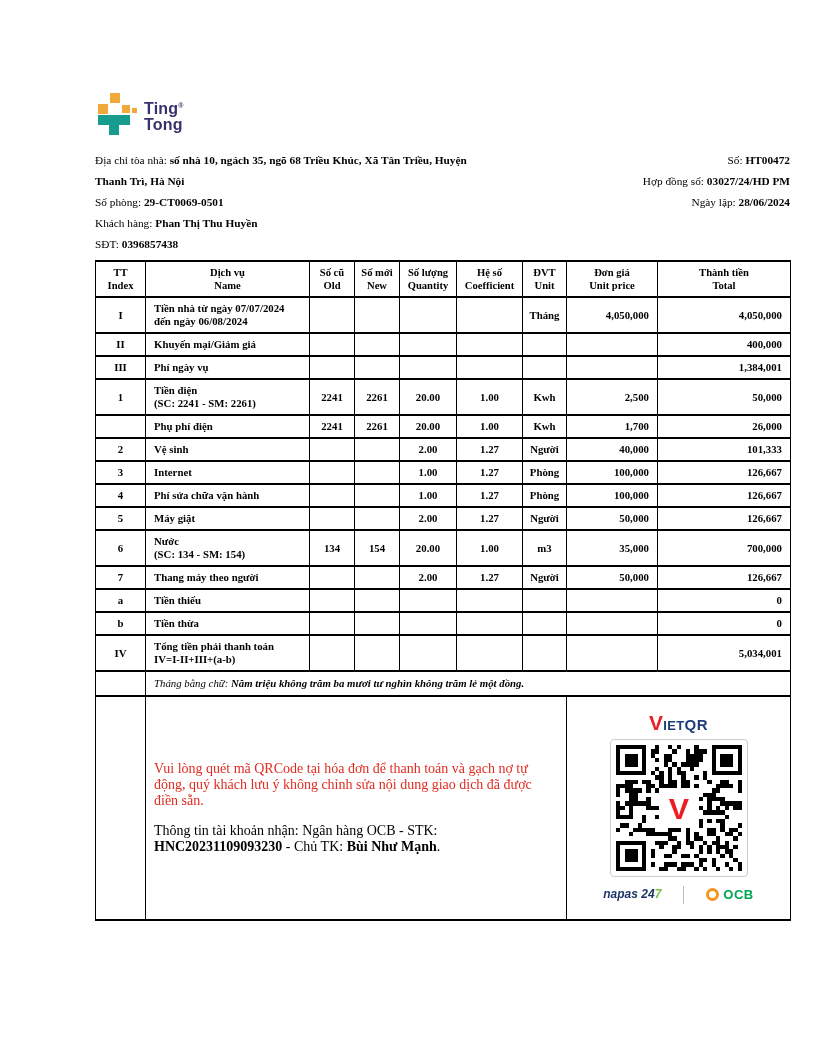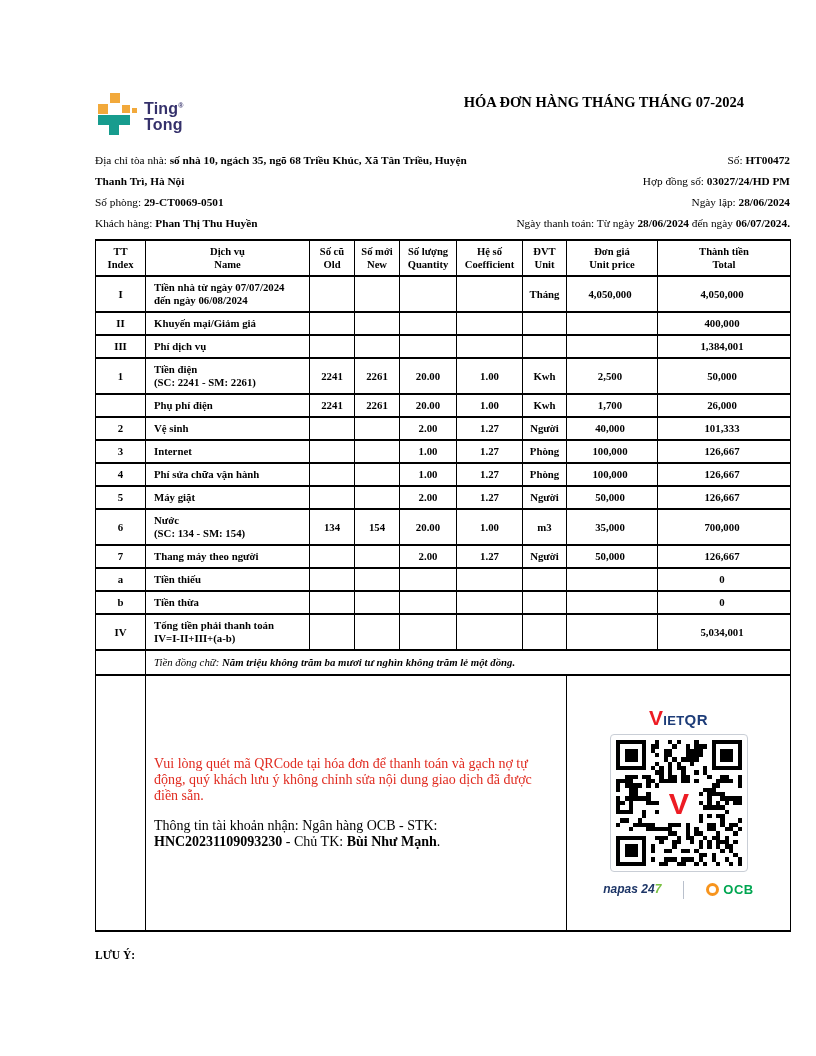--- a/index.html
+++ b/index.html
@@ -36,24 +36,24 @@
   .info .r{flex:1;text-align:right;}
   .info div.ln{line-height:21px;}
   b{font-weight:bold;}
 
   
   table{border-collapse:collapse;width:695px;table-layout:fixed;font-size:10.8px;margin-top:5px;}
   th,td{border:1px solid #000;border-top-width:2px;border-bottom-width:2px;}
   th{font-size:10.6px;font-weight:bold;text-align:center;padding:4px 1px;line-height:13px;}
   td{font-weight:bold;padding:4px 4px;line-height:13px;vertical-align:middle;text-align:center;}
   td.c-name{text-align:left;padding-left:8px;}
-  td.c-price,td.c-total{padding-right:8px;}
+  td.c-price,td.c-total{text-align:right;padding-right:8px;}
   .row-words td{font-weight:normal;font-style:italic;padding:5px 8px;text-align:left;}
   .row-words .aw{font-weight:bold;}
-  .qr-row td{height:256px;vertical-align:middle;font-weight:normal;}
+  .qr-row td{height:224px;vertical-align:middle;font-weight:normal;}
   .note-cell{text-align:left !important;padding:10px 14px 10px 8px !important;
              font-size:14px;line-height:16px;}
   .note-red{color:var(--note-red);margin-bottom:14px;}
   .qr-cell{padding:4px 0 !important;}
   .qr-wrap{display:flex;flex-direction:column;align-items:center;}
 
   
   .vq{font-family:"Liberation Sans", sans-serif;font-weight:bold;line-height:20px;margin-bottom:3px;}
   .vq .v{color:var(--vietqr-red);font-size:21px;}
   .vq .iet{color:var(--vietqr-navy);font-size:13px;letter-spacing:.4px;}
@@ -84,48 +84,46 @@
           <i class="sq3"></i>
           <i class="sq4"></i>
         <i class="tbar"></i>
           <i class="tstem"></i>
       </span>
       <span class="lg-t">
         <span>Ting</span><sup>®</sup><br>
         <span>Tong</span>
       </span>
     </div>
-    <div class="title">HÓA ĐƠN HÀNG THÁNG THÁNG 07-2024</div>
   </div>
 
   <div class="info">
     <div class="l">
       <div class="ln">
         <span>Địa chỉ tòa nhà:</span> <b>số nhà 10, ngách 35, ngõ 68 Triều Khúc, Xã Tân Triều, Huyện Thanh Trì, Hà Nội</b>
       </div>
       <div class="ln">
         <span>Số phòng:</span> <b>29-CT0069-0501</b>
       </div>
       <div class="ln">
         <span>Khách hàng:</span> <b>Phan Thị Thu Huyền</b>
       </div>
+      <div class="ln">
+        <span>SĐT:</span> <b>0396857438</b>
+      </div>
     </div>
     <div class="r">
       <div class="ln">
         <span>Số:</span> <b>HT00472</b>
       </div>
       <div class="ln">
         <span>Hợp đồng số:</span> <b>03027/24/HD PM</b>
       </div>
       <div class="ln">
         <span>Ngày lập:</span> <b>28/06/2024</b>
-      </div>
-      <div class="ln">
-        <span>Ngày thanh toán: Từ ngày</span> <b>28/06/2024</b>
-        <span>đến ngày</span> <b>06/07/2024</b><b>.</b>
       </div>
     </div>
   </div>
 
   <table>
     <colgroup id="cols">
         <col style="width: 50px;">
         <col style="width: 164px;">
         <col style="width: 45px;">
         <col style="width: 45px;">
@@ -166,21 +164,21 @@
           <td class="c-old"></td>
           <td class="c-new"></td>
           <td class="c-qty"></td>
           <td class="c-coef"></td>
           <td class="c-unit"></td>
           <td class="c-price"></td>
           <td class="c-total">400,000</td>
         </tr>
         <tr>
           <td class="c-tt">III</td>
-          <td class="c-name">Phí dịch vụ</td>
+          <td class="c-name">Phí ngày vụ</td>
           <td class="c-old"></td>
           <td class="c-new"></td>
           <td class="c-qty"></td>
           <td class="c-coef"></td>
           <td class="c-unit"></td>
           <td class="c-price"></td>
           <td class="c-total">1,384,001</td>
         </tr>
         <tr>
           <td class="c-tt">1</td>
@@ -301,21 +299,21 @@
           <td class="c-coef"></td>
           <td class="c-unit"></td>
           <td class="c-price"></td>
           <td class="c-total">5,034,001</td>
         </tr>
       </tbody>
     <tbody>
       <tr class="row-words">
         <td></td>
         <td colspan="8">
-          <span>Tiền đồng chữ:</span>
+          <span>Tháng bằng chữ:</span>
           <span class="aw">Năm triệu không trăm ba mươi tư nghìn không trăm lẻ một đồng.</span>
         </td>
       </tr>
       <tr class="qr-row">
         <td></td>
         <td colspan="6" class="note-cell">
           <div class="note-red">Vui lòng quét mã QRCode tại hóa đơn để thanh toán và gạch nợ tự động, quý khách lưu ý không chỉnh sửa nội dung giao dịch đã được điền sẵn.</div>
           <div>
             <span>Thông tin tài khoản nhận: Ngân hàng OCB - STK:</span> <b>HNC20231109093230</b>
             <span>- Chủ TK:</span> <b>Bùi Như Mạnh</b><span>.</span>
@@ -597,14 +595,13 @@
                 <span class="ocb-ring"></span>
                 <span class="ocb-txt">OCB</span>
               </span>
             </div>
           </div>
         </td>
       </tr>
     </tbody>
   </table>
 
-  <div class="footer-note">LƯU Ý:</div>
 </div>
 
 </body></html>

